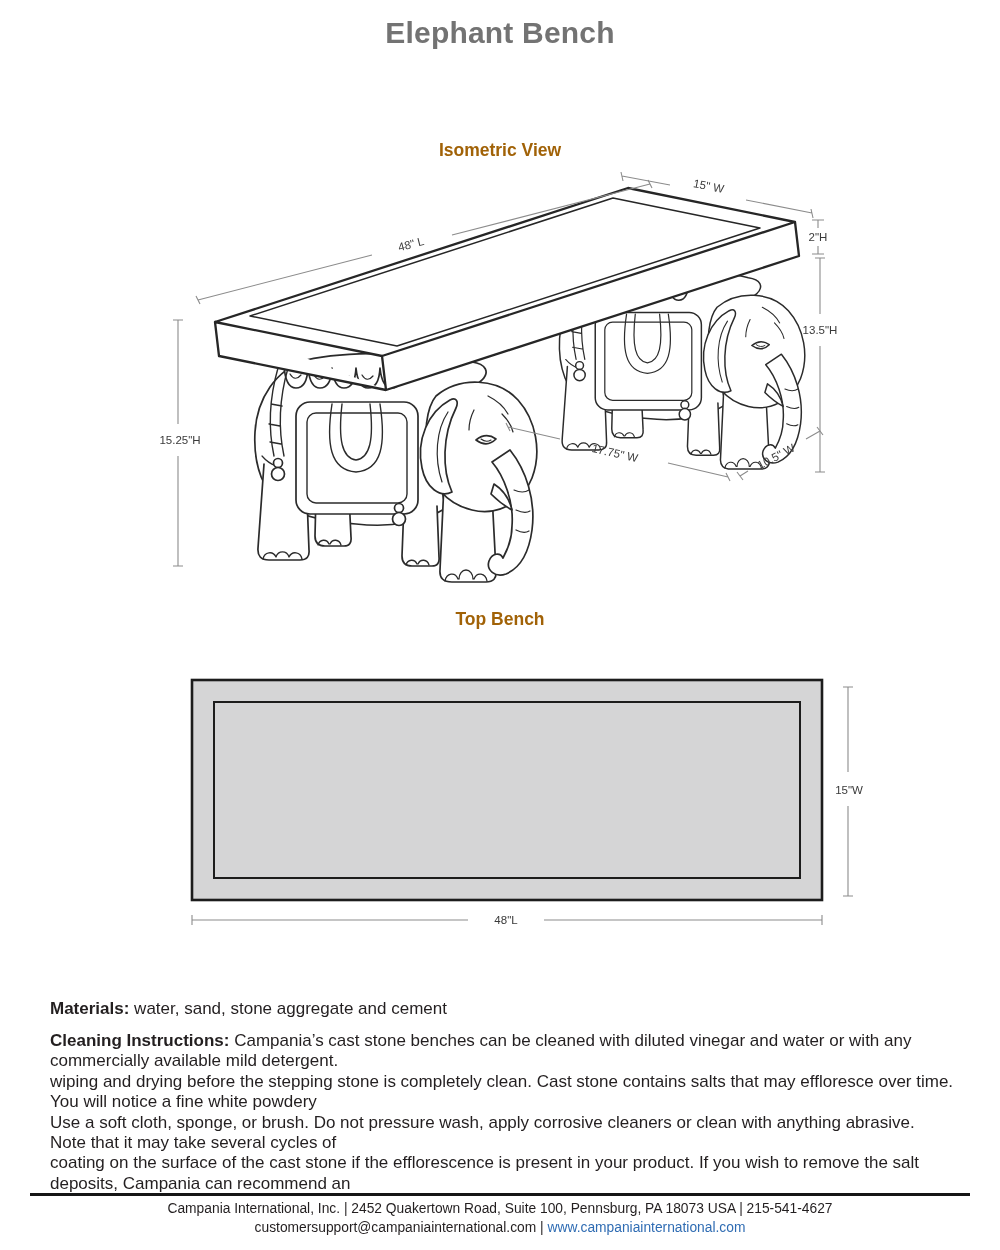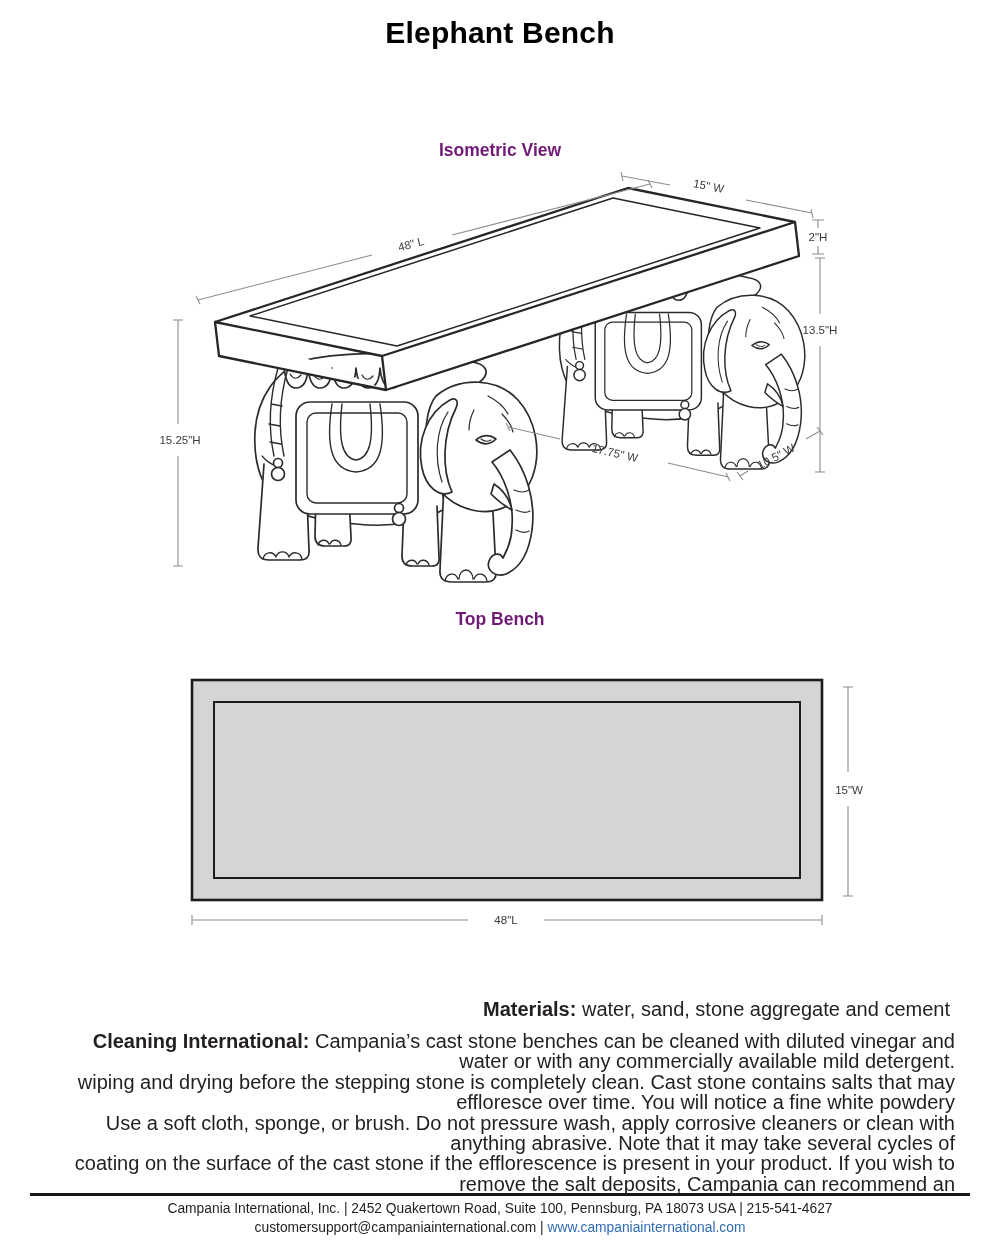--- a/index.html
+++ b/index.html
@@ -5,33 +5,33 @@
   * { margin:0; padding:0; box-sizing:border-box; }
   html,body { background:#ffffff; }
   body {
     width:1000px; height:1250px; position:relative;
     font-family:"Liberation Sans", sans-serif;
     color:#231f20; overflow:hidden;
   }
   .page-title {
     position:absolute; top:16px; left:0; width:1000px;
     text-align:center; font-size:30px; font-weight:bold;
-    letter-spacing:0.2px; color:#000000;
+    letter-spacing:0.2px; color:#737373;
   }
   .section-heading {
     position:absolute; left:0; width:1000px; text-align:center;
-    font-size:17.5px; font-weight:bold; color:#701a75;
+    font-size:17.5px; font-weight:bold; color:#a16207;
   }
   #iso-heading { top:140px; }
   #top-heading { top:609px; }
   svg.drawing { position:absolute; left:0; }
   #iso-svg { top:170px; width:1000px; height:485px; }
   #topview-svg { top:655px; width:1000px; height:295px; }
   .dim-text { font-size:11.5px; fill:#3a3a3a; font-family:"Liberation Sans",sans-serif; }
-  .body-text { font-size:20px; line-height:20.4px; color:#231f20;text-align:right; }
+  .body-text { font-size:17px; line-height:20.4px; color:#231f20; }
   #materials { position:absolute; top:999px; left:50px; width:900px; }
   #cleaning { position:absolute; top:1031px; left:50px; width:905px; }
   .bold-lead { font-weight:bold; }
   #footer-rule {
     position:absolute; top:1193px; left:30px; width:940px;
     height:3px; background:#161616;
   }
   #footer {
     position:absolute; top:1200px; left:0; width:1000px;
     text-align:center; font-size:13.8px; line-height:18.6px; color:#231f20;
@@ -145,21 +145,21 @@
   </g>
   <g text-anchor="middle">
     <text class="dim-text" x="849" y="794">15"W</text>
     <text class="dim-text" x="506" y="924">48"L</text>
   </g>
 </svg>
 
 <p id="materials" class="body-text"><span class="bold-lead">Materials:</span><span> water, sand, stone aggregate and cement</span></p>
 
 <div id="cleaning" class="body-text">
-  <div><span class="bold-lead">Cleaning International:</span><span> Campania’s cast stone benches can be cleaned with diluted vinegar and water or with any commercially available mild detergent.</span></div>
+  <div><span class="bold-lead">Cleaning Instructions:</span><span> Campania’s cast stone benches can be cleaned with diluted vinegar and water or with any commercially available mild detergent.</span></div>
   <div>wiping and drying before the stepping stone is completely clean. Cast stone contains salts that may effloresce over time. You will notice a fine white powdery</div>
   <div>Use a soft cloth, sponge, or brush. Do not pressure wash, apply corrosive cleaners or clean with anything abrasive. Note that it may take several cycles of</div>
   <div>coating on the surface of the cast stone if the efflorescence is present in your product. If you wish to remove the salt deposits, Campania can recommend an</div>
 </div>
 
 <div id="footer-rule"></div>
 <div id="footer">
   <div>Campania International, Inc. | 2452 Quakertown Road, Suite 100, Pennsburg, PA 18073 USA | 215-541-4627</div>
   <div><span>customersupport@campaniainternational.com</span><span> | </span><a>www.campaniainternational.com</a></div>
 </div>

